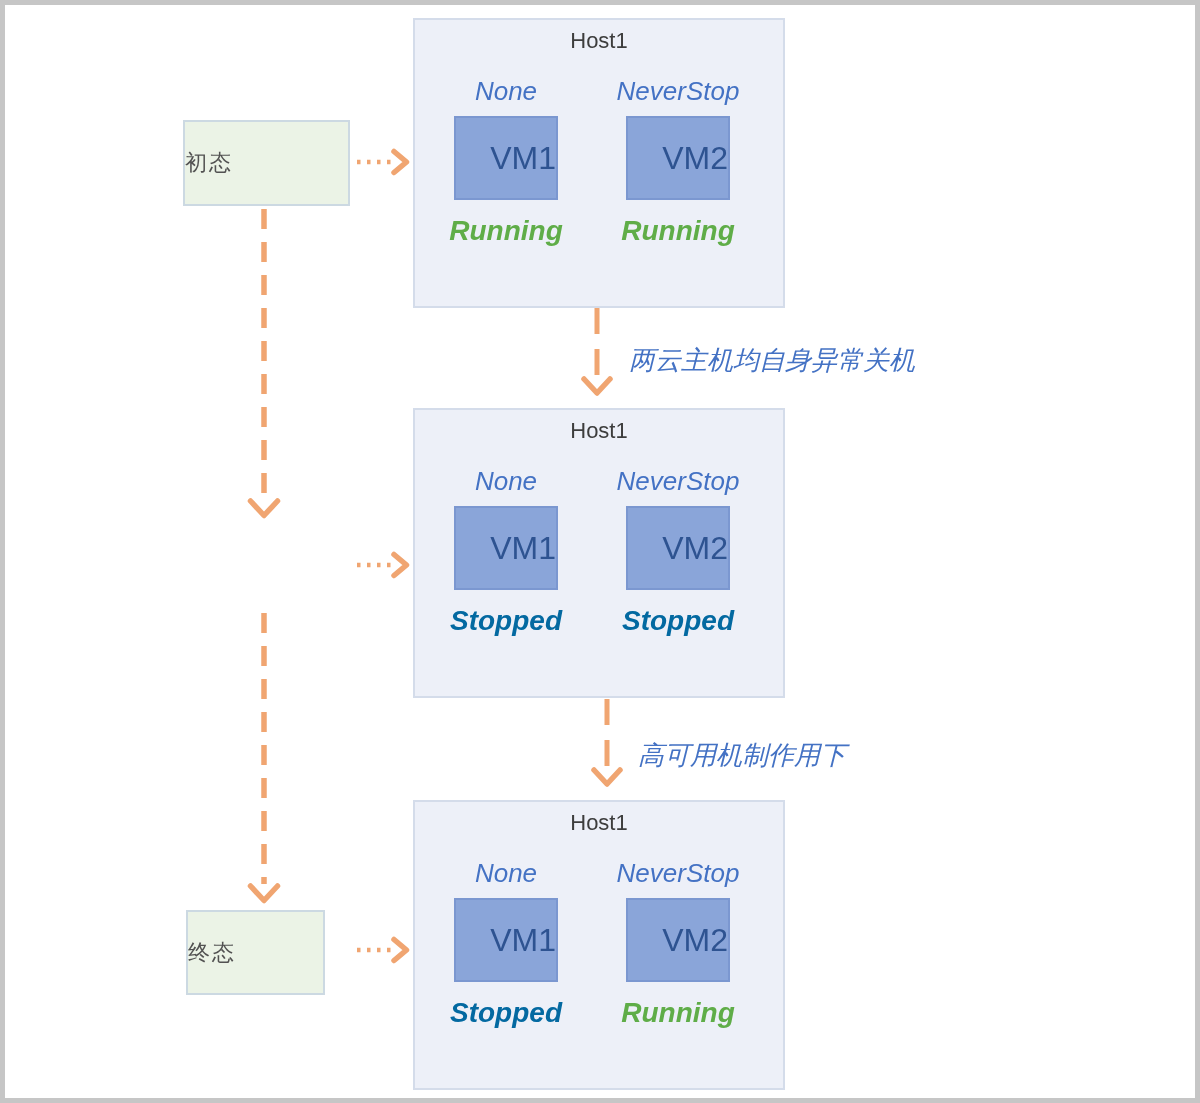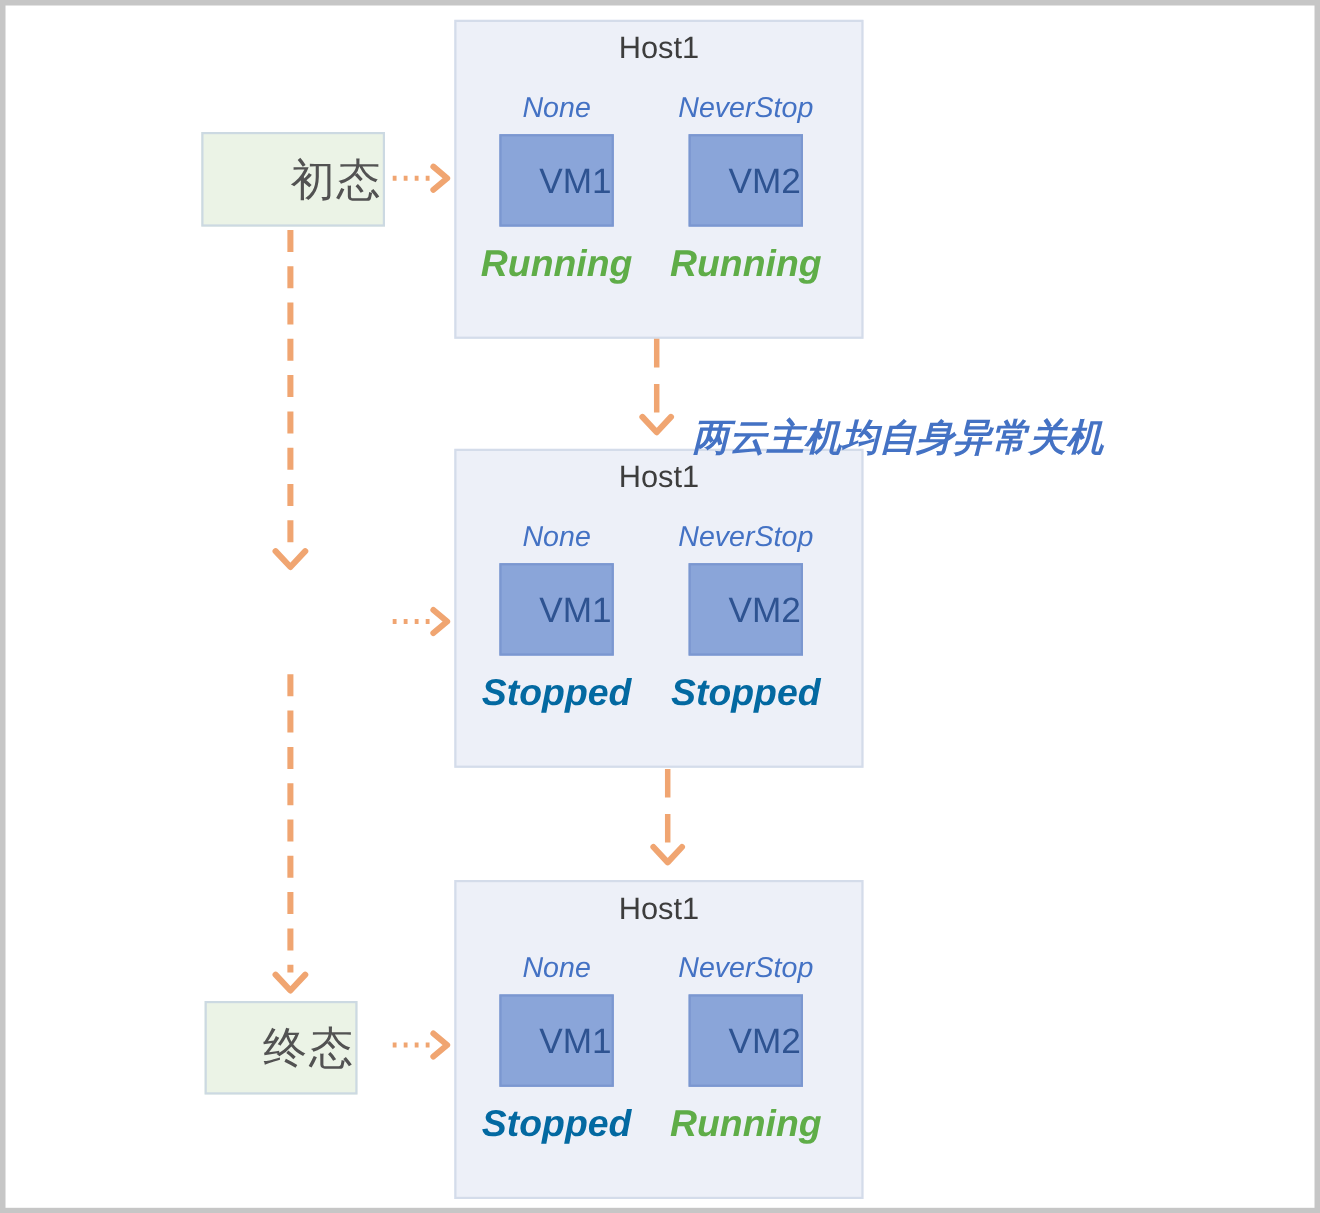--- a/index.html
+++ b/index.html
@@ -13,22 +13,22 @@
     background: #ffffff;
     border: 5px solid #c6c6c6;
     overflow: hidden;
   }
 
   
   .state-box {
     position: absolute;
     display: flex;
     align-items: center;
-    justify-content: flex-end;
-    font-size: 40px;
+    justify-content: flex-start;
+    font-size: 22px;
     color: #525252;
     letter-spacing: 2px;
   }
   .state-green { background: #ebf3e6; border: 2px solid #ccd9e2; }
   .state-pink  { background: #ecabab; border: 2px solid #bdd2de; }
   .state-initial { left: 178px; top: 115px; width: 167px; height: 86px; }
   .state-middle  { left: 179px; top: 520px; width: 165px; height: 85px; }
   .state-final   { left: 181px; top: 905px; width: 139px; height: 85px; }
 
   
@@ -40,21 +40,21 @@
     background: #edf0f8;
     border: 2px solid #d4dcea;
   }
   .host-1 { top: 13px; }
   .host-2 { top: 403px; }
   .host-3 { top: 795px; }
 
   .host-title {
     margin-top: 8px;
     text-align: center;
-    font-size: 28px;
+    font-size: 22px;
     color: #3d3d3d;
   }
 
   .vm-row {
     display: flex;
     justify-content: center;
     gap: 22px;
     padding-right: 14px;
   }
   .vm-col {
@@ -81,37 +81,36 @@
     align-items: center;
     justify-content: flex-end;
   }
   .vm-name {
     font-size: 32px;
     font-weight: 500;
     color: #2e5391;
   }
   .vm-status {
     margin-top: 15px;
-    font-size: 34px;
+    font-size: 28px;
     font-style: italic;
     font-weight: 600;
     white-space: nowrap;
   }
   .vm-status[data-status="Running"] { color: #5fad48; }
   .vm-status[data-status="Stopped"] { color: #0369a1; }
 
   
   .transition-label {
     position: absolute;
-    font-size: 34px;
+    font-size: 26px;
     font-style: italic;
-    font-weight: 700;
+    font-weight: 400;
     color: #4472c4;
     white-space: nowrap;
-    margin-top: 32px;
   }
   .transition-1 { left: 624px; top: 338px; }
   .transition-2 { left: 633px; top: 733px; }
 
   
   .overlay {
     position: absolute;
     left: 0;
     top: 0;
     width: 1190px;
@@ -192,20 +191,21 @@
         <div class="vm-policy">NeverStop</div>
         <div class="vm-box">
           <span class="vm-name">VM2</span>
         </div>
         <div class="vm-status" data-status="Running">Running</div>
       </div>
     </div>
   </div>
 
   <div class="transition-label transition-1">两云主机均自身异常关机</div>
+  <div class="transition-label transition-2">高可用机制作用下</div>
 
   <svg class="overlay" viewBox="0 0 1190 1093">
 
     <g>
       <line class="arrow-dot" x1="352" y1="157" x2="387" y2="157" stroke-dasharray="3.5 6.5"></line>
       <polyline class="arrow-head" points="389,146.5 401.5,157 389,167.5"></polyline>
     </g>
     <g>
       <line class="arrow-dot" x1="352" y1="560" x2="387" y2="560" stroke-dasharray="3.5 6.5"></line>
       <polyline class="arrow-head" points="389,549.5 401.5,560 389,570.5"></polyline>

